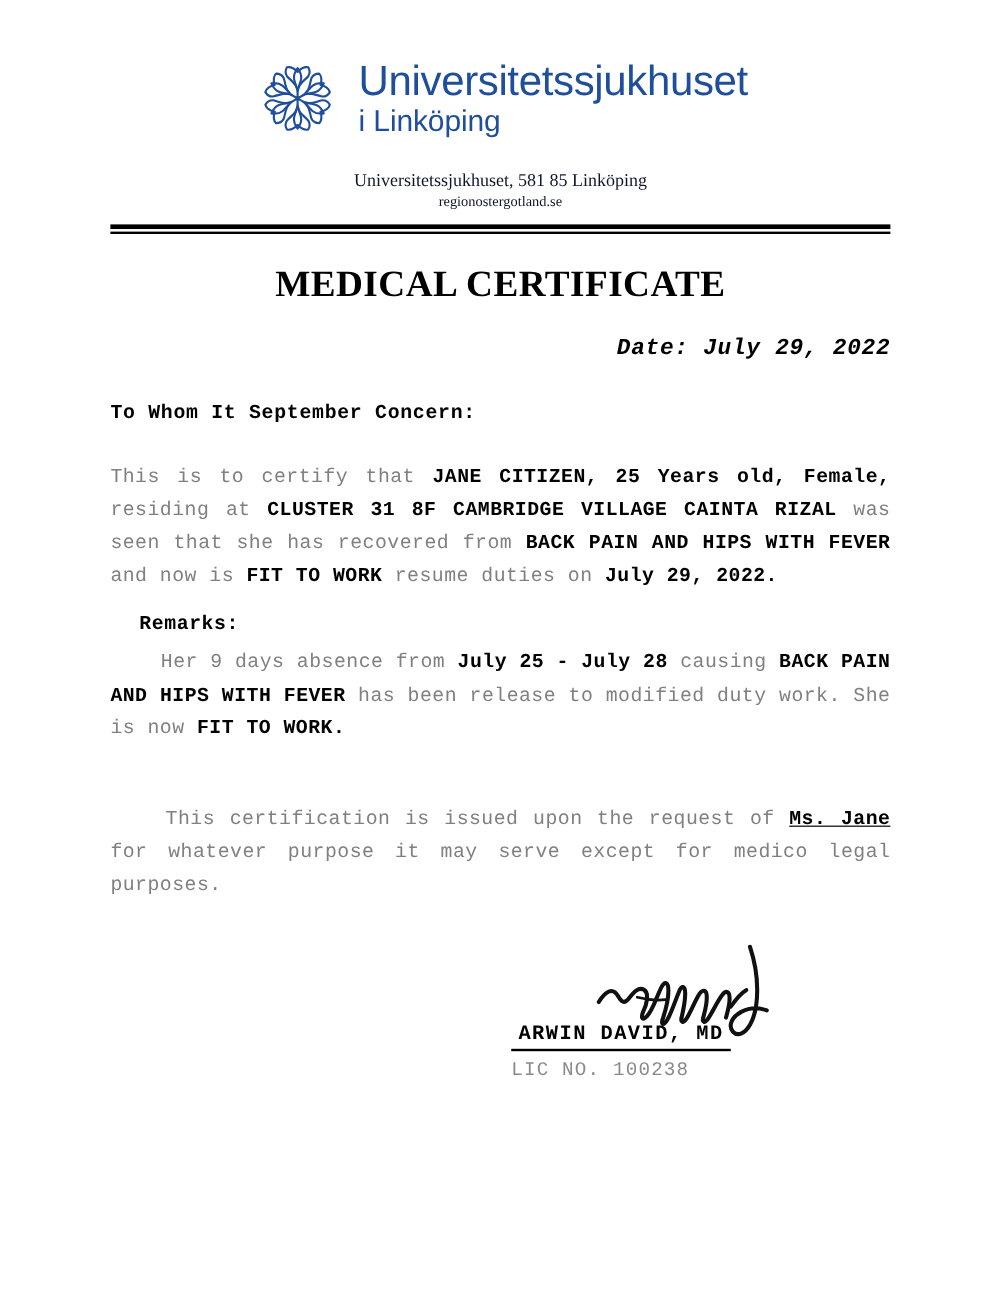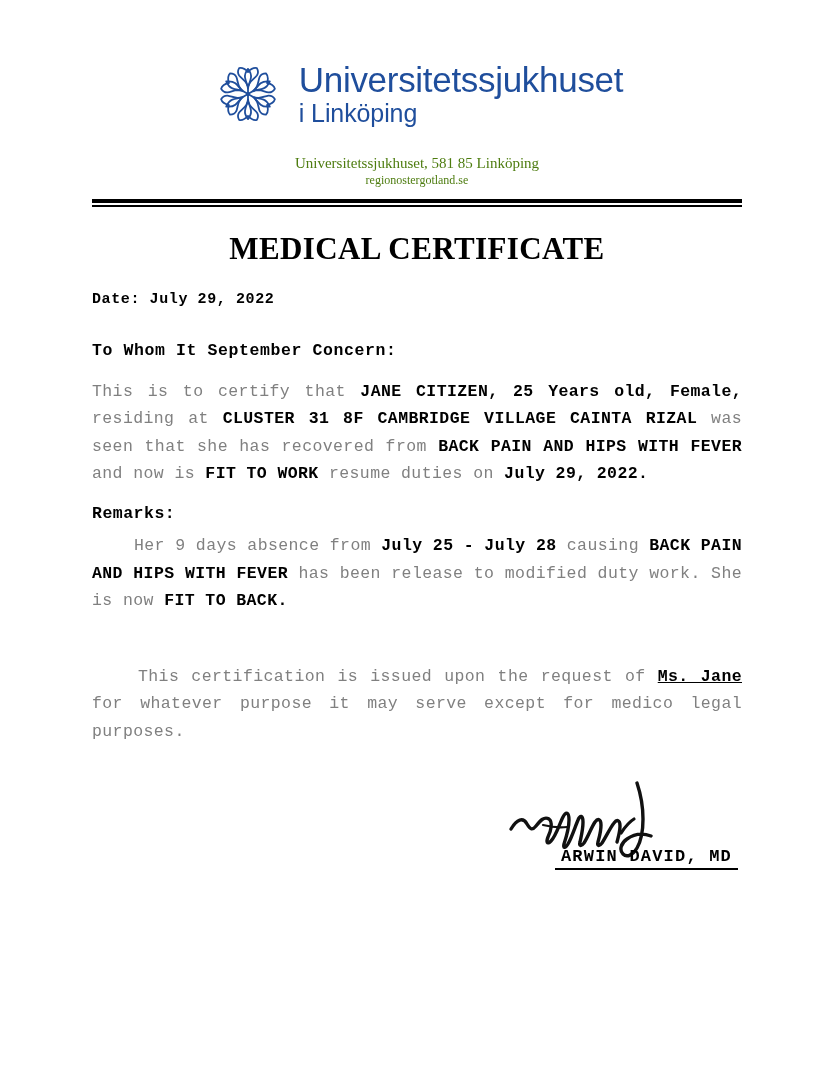--- a/index.html
+++ b/index.html
@@ -19,21 +19,21 @@
   .page {
     position: relative;
     width: 834px;
     height: 1080px;
     background: #ffffff;
     box-sizing: border-box;
   }
 
   
   .letterhead {
-    padding-top: 52px;
+    padding-top: 40px;
     text-align: center;
     border-radius: 14px;
   }
   .logo-row {
     display: flex;
     align-items: center;
     justify-content: center;
     gap: 14px;
     height: 84px;
   }
@@ -59,21 +59,21 @@
     font-size: 25px;
     letter-spacing: -0.1px;
     display: block;
     white-space: nowrap;
     margin-top: 4px;
   }
 
   .address-block {
     margin-top: 18px;
     font-family: "Liberation Serif", "DejaVu Serif", serif;
-    color: #4d7c0f;
+    color: #0f172a;
     font-size: 15px;
     line-height: 1.28;
   }
   .address-line { display: block; }
   .address-line.small { font-size: 12px; }
 
   .rule-wrap {
     margin: 10px auto 0 auto;
     width: 650px;
   }
@@ -101,25 +101,26 @@
     letter-spacing: 0.4px;
   }
 
   .content {
     margin: 0 auto;
     width: 650px;
   }
 
   .date-line {
     margin-top: 24px;
-    text-align: left;
-    font-weight: bold;
-    color: #000000;
-    font-size: 15px;
+    text-align: right;
+    font-weight: bold;
+    color: #000000;
+    font-size: 19px;
     letter-spacing: 0.6px;
+    font-style: italic;
   }
 
   .salutation {
     margin-top: 33px;
     font-weight: bold;
     color: #000000;
     font-size: 16.5px;
     letter-spacing: 0.6px;
   }
 
@@ -133,43 +134,44 @@
   .para b, .para strong {
     color: #000000;
     font-weight: bold;
   }
   .para u {
     color: #000000;
     font-weight: bold;
     text-decoration: underline;
   }
 
-  #certify-para { margin-top: 18px; }
+  #certify-para { margin-top: 31px; }
   .remarks-label {
     font-weight: bold;
     color: #000000;
     font-size: 16.5px;
     letter-spacing: 0.5px;
     margin-top: 2px;
+    margin-left: 24px;
   }
   #remarks-para { margin-top: 9px; text-indent: 42px; }
   #request-para { margin-top: 48px; text-indent: 46px; }
 
   
   .sign-area {
     position: relative;
     margin-top: 40px;
     height: 130px;
   }
   .sign-block {
     position: absolute;
-    right: 4px;
+    right: 16px;
     top: 0;
     width: 300px;
-    text-align: right;
+    text-align: left;
   }
   .sign-scribble {
     position: absolute;
     right: 45px;
     top: -4px;
     width: 190px;
     height: 95px;
     pointer-events: none;
   }
   .sign-name {
@@ -260,37 +262,38 @@
 
     <div class="salutation">To Whom It September Concern:</div>
 
     <p class="para" id="certify-para">
       <span>This is to certify that </span><b>JANE CITIZEN, 25 Years old, Female,</b><span> residing at </span><b>CLUSTER 31 8F CAMBRIDGE VILLAGE CAINTA RIZAL</b><span> was seen that she has recovered from </span><b>BACK PAIN AND HIPS WITH FEVER</b><span> and now is </span><b>FIT TO WORK</b><span> resume duties on </span><b>July 29, 2022.</b>
     </p>
 
     <div class="remarks-label">Remarks:</div>
 
     <p class="para" id="remarks-para">
-      <span>Her 9 days absence from </span><b>July 25 - July 28</b><span> causing </span><b>BACK PAIN AND HIPS WITH FEVER</b><span> has been release to modified duty work. She is now </span><b>FIT TO BACK.</b>
+      <span>Her 9 days absence from </span><b>July 25 - July 28</b><span> causing </span><b>BACK PAIN AND HIPS WITH FEVER</b><span> has been release to modified duty work. She is now </span><b>FIT TO WORK.</b>
     </p>
 
     <p class="para" id="request-para">
       <span>This certification is issued upon the request of </span><u>Ms. Jane</u><span> for whatever purpose it may serve except for medico legal purposes.</span>
     </p>
 
     <div class="sign-area">
       <div class="sign-block">
 
         <svg class="sign-scribble" viewBox="0 0 190 95" aria-hidden="true">
           <g fill="none" stroke="#111111" stroke-linecap="round" stroke-linejoin="round">
             <path d="M8 48 C14 38 20 36 24 43 C27 48 29 50 33 45 C37 40 41 35 46 38 C50 41 48 50 45 56 C43 61 44 64 48 60 C53 55 56 44 60 36 C63 30 66 31 66 39 C66 48 63 57 61 63 C60 67 62 68 65 63 C69 56 72 46 75 39 C77 34 80 34 80 41 C80 49 78 56 77 61 C76 65 78 66 81 62 C85 56 88 47 92 41 C95 37 98 38 98 44 C98 51 96 57 95 61 C94 65 96 66 99 62 C103 56 107 47 111 42 C114 38 117 39 117 45 C117 51 115 57 114 61" stroke-width="3.4"></path>
             <path d="M118 52 C122 46 126 41 131 38" stroke-width="3.2"></path>
             <path d="M134 2 C138 14 140 26 140 38 C140 50 138 60 134 67 C130 74 124 77 120 73 C116 69 118 62 124 58 C131 53 140 52 148 55" stroke-width="3.4"></path>
             <path d="M40 44 C48 46 56 47 64 46" stroke-width="2.2"></path>
           </g>
         </svg>
 
         <div class="sign-name">ARWIN DAVID, MD</div>
+        <div class="sign-license">LIC NO. 100238</div>
       </div>
     </div>
 
   </div>
 </div>
 
 </body></html>

